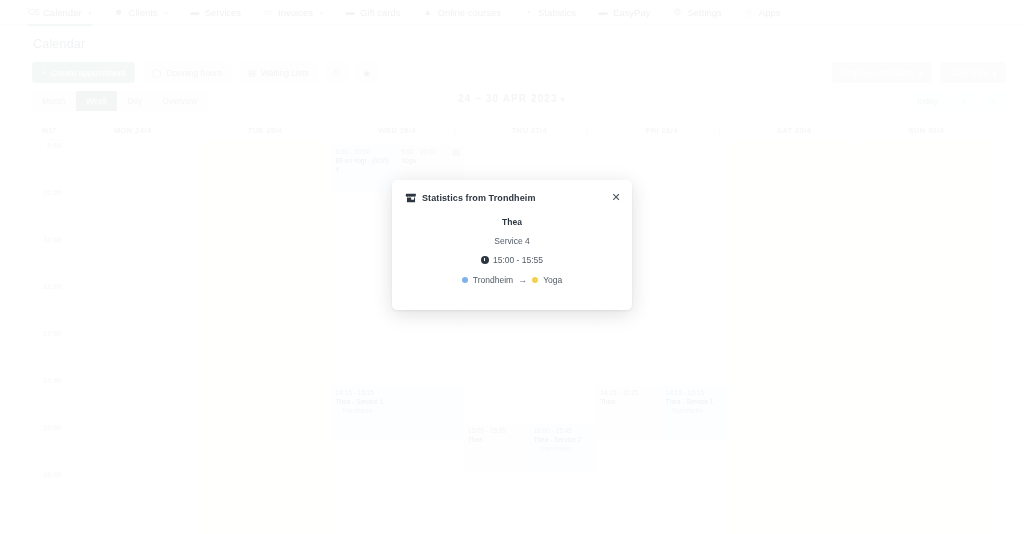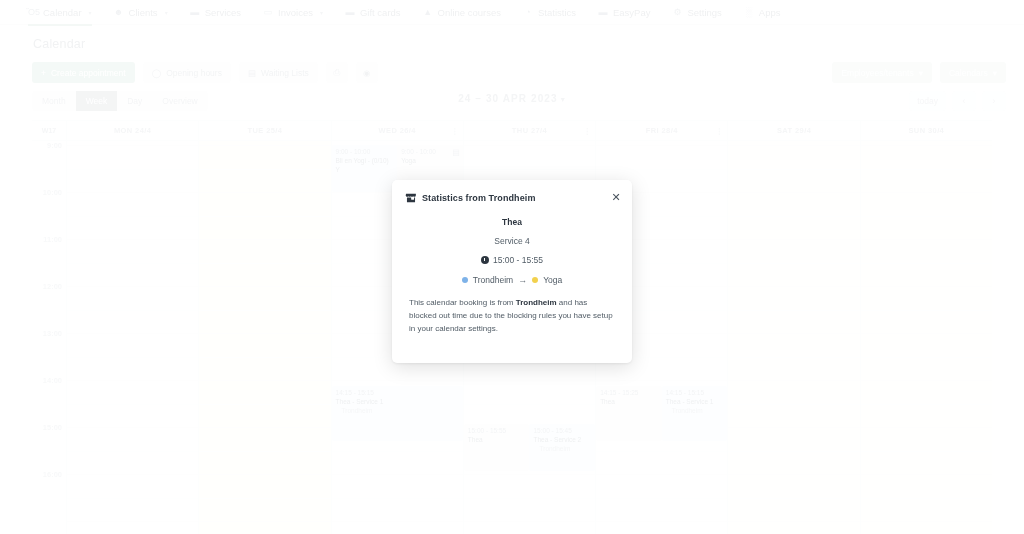--- a/index.html
+++ b/index.html
@@ -590,17 +590,14 @@
       <span class="clock"></span>
       <span>15:00 - 15:55</span>
     </div>
     <div class="m-route">
       <span class="dot" id="dotOrigin" style="background: rgb(126, 178, 232);"></span>
       <span>Trondheim</span>
       <span class="arrow">→</span>
       <span class="dot" id="dotDest" style="background: rgb(242, 209, 78);"></span>
       <span>Yoga</span>
     </div>
-    <div class="m-text">
-      <span>This calendar booking is from </span><b>Trondheim</b><span> and has blocked out time due to the blocking rules you have setup in your calendar settings.</span>
-    </div>
   </div>
 </div>
 
 </body></html>

